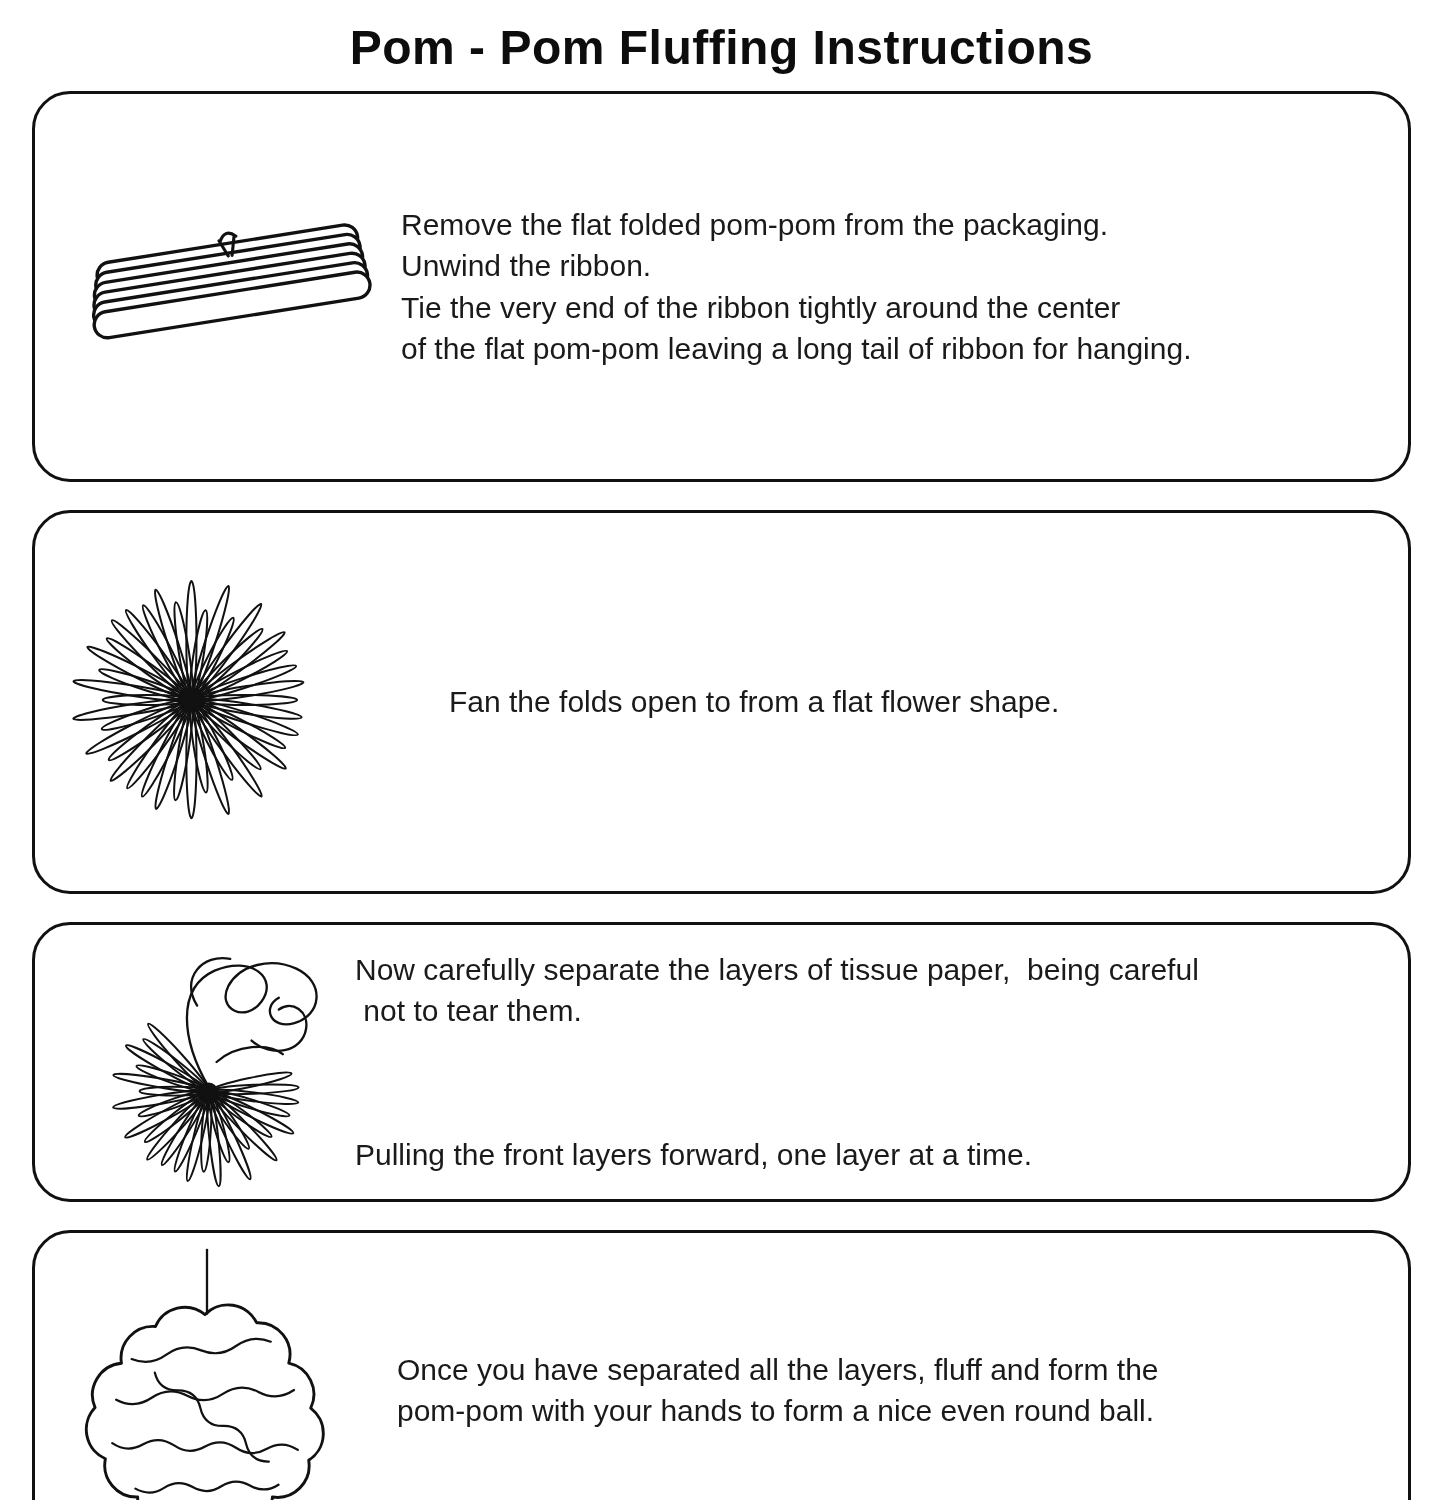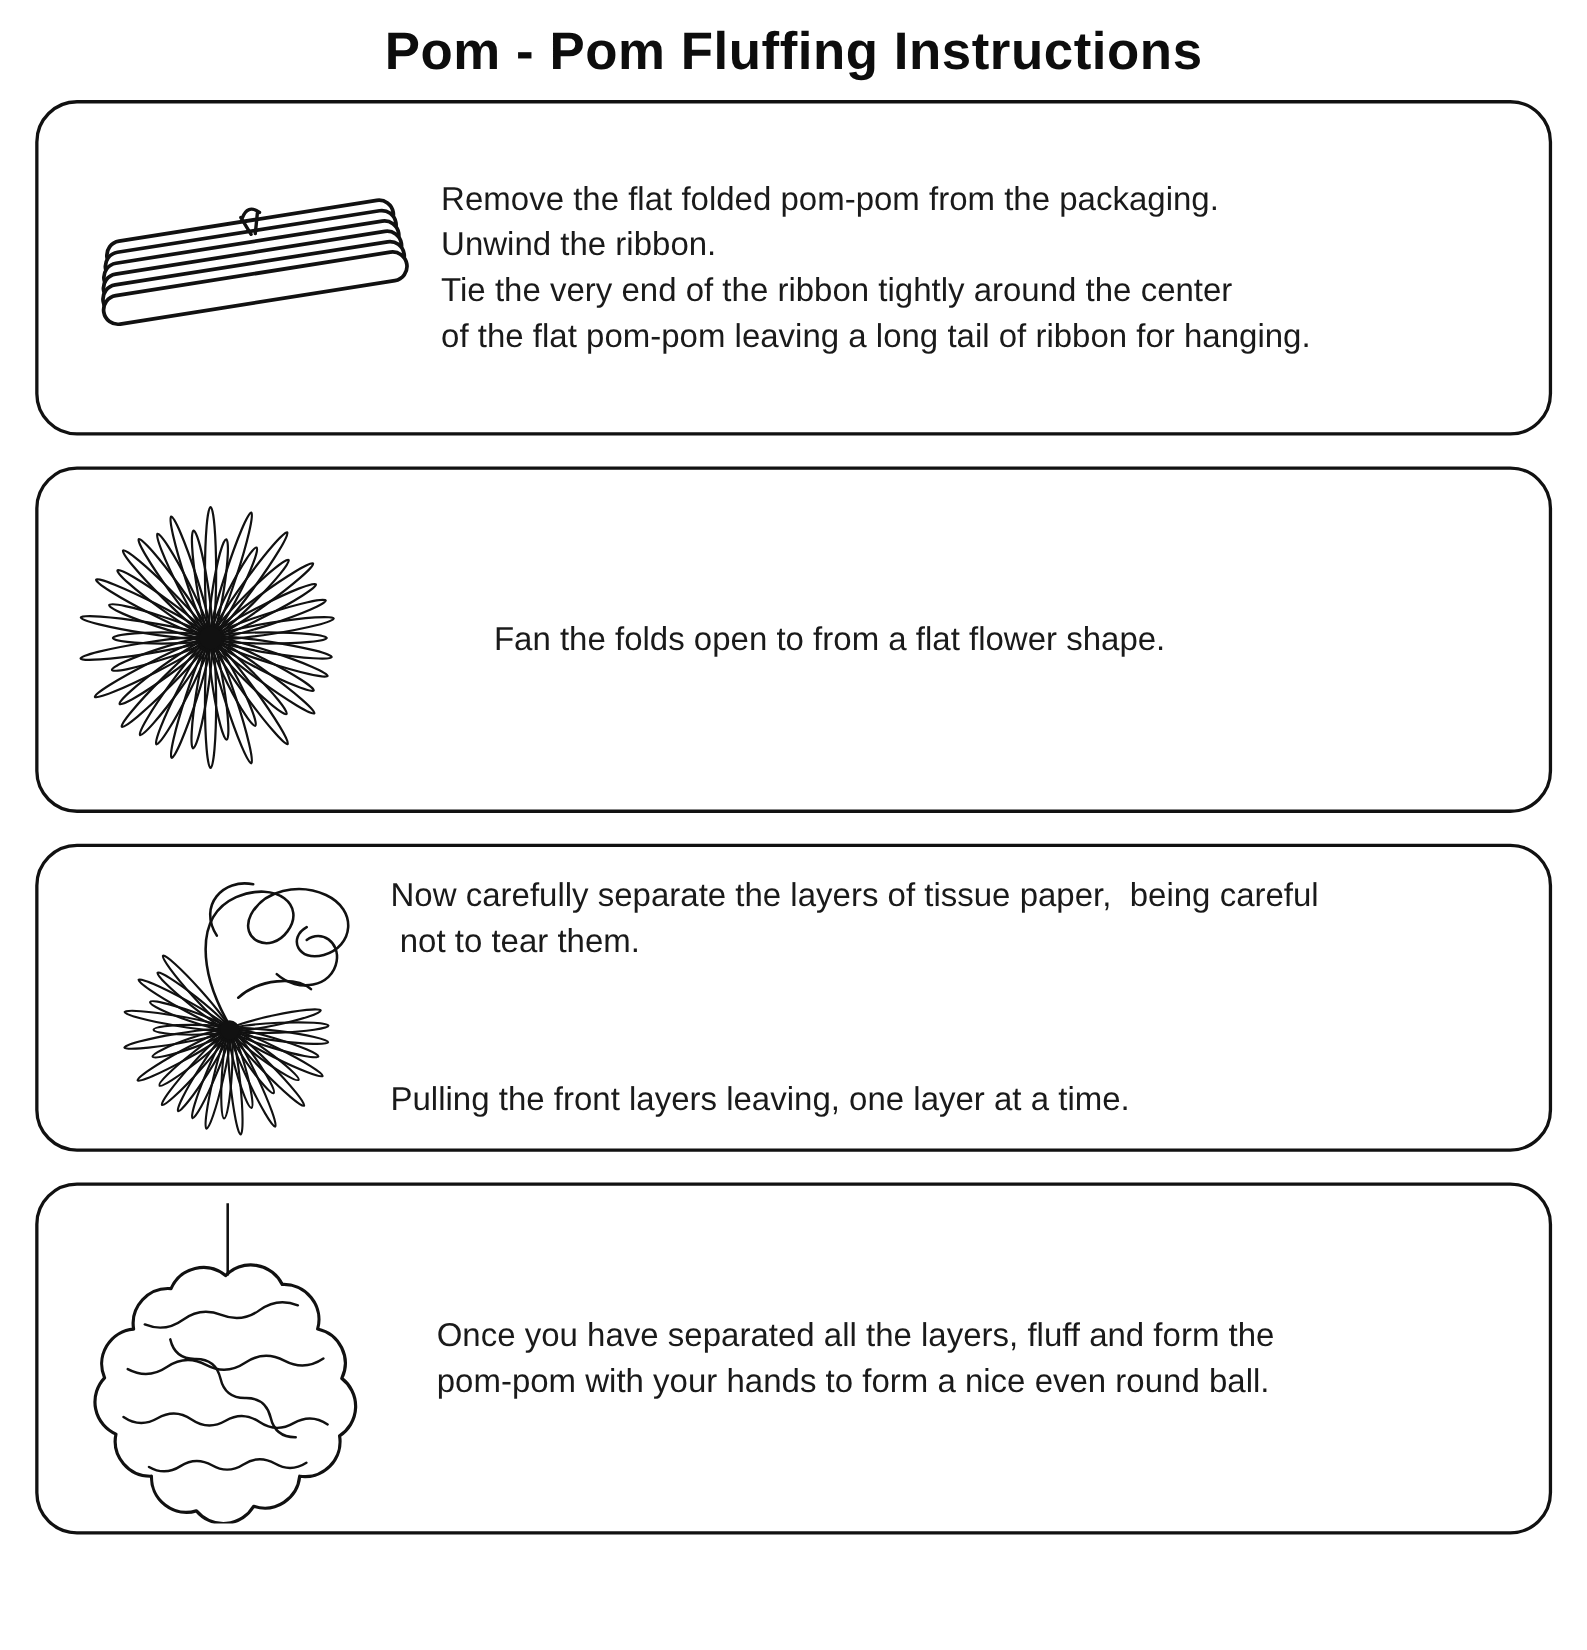--- a/index.html
+++ b/index.html
@@ -20,22 +20,22 @@
   }
   .steps { display:flex; flex-direction:column; gap:28px; flex:1; }
   .step {
     border:3.5px solid #111111;
     border-radius:38px;
     background:#ffffff;
     display:flex;
     align-items:center;
     padding:16px 36px 16px 26px;
   }
-  .s1 { height:305px; }
-  .s2 { height:315px; }
+  .s1 { height:391px; }
+  .s2 { height:384px; }
   .s3 { height:280px; }
   .s4 { height:320px;align-items:center; }
   .illus { flex:0 0 auto; display:flex; align-items:center; justify-content:center; }
   .s1 .illus { width:340px; }
   .s2 .illus { width:270px; }
   .s3 .illus { width:282px; }
   .s4 .illus { width:292px; }
   .text {
     font-size:30px;
     line-height:1.38;
@@ -167,21 +167,21 @@
             <path d="M140 92 C 122 64, 146 38, 174 44"></path>
             <path d="M196 128 C 216 146, 248 140, 252 116 C 255 98, 238 86, 224 96"></path>
             <path d="M160 150 C 180 132, 214 130, 228 142"></path>
           </g>
           <circle cx="152" cy="180" r="9" fill="#111111"></circle>
         </svg>
       </div>
       <div class="text">
         <p>Now carefully separate the layers of tissue paper,  being careful
  not to tear them.</p>
-        <p>Pulling the front layers leaving, one layer at a time.</p>
+        <p>Pulling the front layers forward, one layer at a time.</p>
       </div>
     </div>
 
     <div class="step s4">
       <div class="illus">
         <svg width="290" height="300" viewBox="0 0 300 300">
           <line x1="150" y1="4" x2="150" y2="72" stroke="#111111" stroke-width="2.4"></line>
           <path id="ball-outline" fill="none" stroke="#111111" stroke-width="3" stroke-linejoin="round" d="M148.0 72.0 A 33.0 33.0 0 0 1 201.3 80.4 A 33.0 33.0 0 0 1 234.6 122.2 A 33.0 33.0 0 0 1 257.3 168.7 A 33.0 33.0 0 0 1 255.2 222.7 A 33.0 33.0 0 0 1 217.7 260.7 A 33.0 33.0 0 0 1 174.4 289.0 A 33.0 33.0 0 0 1 120.6 293.3 A 33.0 33.0 0 0 1 78.3 260.7 A 33.0 33.0 0 0 1 44.9 221.1 A 33.0 33.0 0 0 1 34.2 168.2 A 33.0 33.0 0 0 1 61.5 122.3 A 33.0 33.0 0 0 1 96.7 84.3 A 33.0 33.0 0 0 1 148.0 72.0 Z"></path>
           <g id="ball-ruffles" fill="none" stroke="#111111" stroke-width="2.3" stroke-linecap="round">
               <path d="M72 118 Q 91.2 125.7 108.0 113.5 Q 124.8 101.3 144.0 109.0 Q 163.2 116.7 180.0 104.5 Q 196.8 92.3 216.0 100.0"></path>

